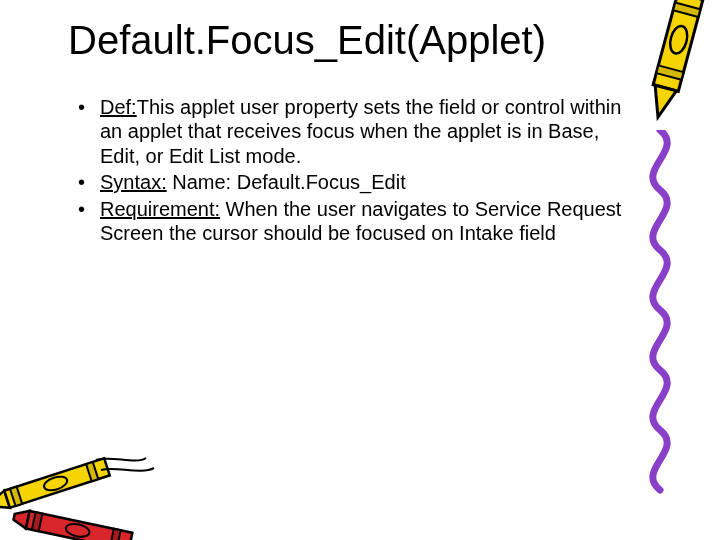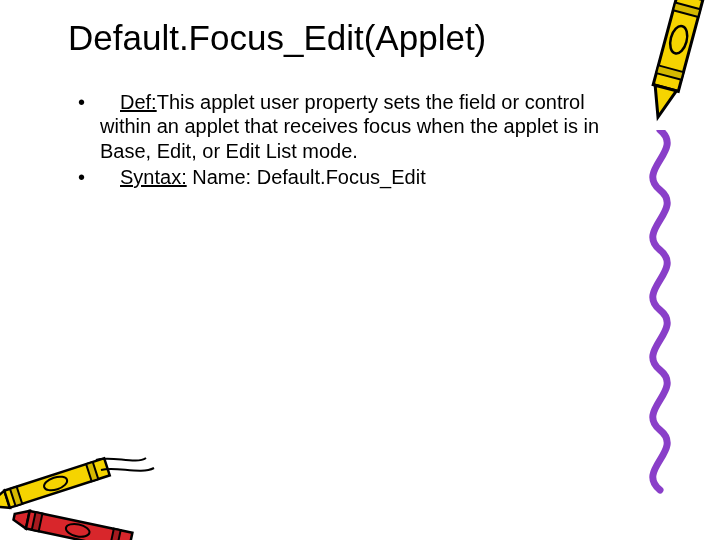--- a/index.html
+++ b/index.html
@@ -11,21 +11,21 @@
     position: relative;
     overflow: hidden;
   }
   .slide {
     width: 100%;
     height: 100%;
     padding: 18px 90px 20px 60px;
     position: relative;
   }
   .title {
-    font-size: 35px;
+    font-size: 40px;
     font-weight: normal;
     color: #000;
     margin-bottom: 32px;
     margin-left: 8px;
   }
   .bullets {
     list-style: none;
     padding-left: 18px;
   }
   .bullets li {
@@ -37,21 +37,21 @@
     margin-bottom: 2px;
   }
   .bullets li::before {
     content: "•";
     position: absolute;
     left: 0;
     top: 0;
     color: #000;
     font-size: 20px;
   }
-  .label { text-decoration: underline; margin-left: 20px; }
+  .label { text-decoration: underline; }
   .crayon-top {
     position: absolute;
     top: -6px;
     right: 12px;
     width: 70px;
     height: 135px;
   }
   .squiggle {
     position: absolute;
     top: 130px;
@@ -73,20 +73,23 @@
 <div class="slide">
 
   <h1 class="title">Default.Focus_Edit(Applet)</h1>
 
   <ul class="bullets">
     <li>
       <span class="label">Def:</span><span>This applet user property sets the field or control within an applet that receives focus when the applet is in Base, Edit, or Edit List mode.</span>
     </li>
     <li>
       <span class="label">Syntax:</span><span> Name: Default.Focus_Edit</span>
+    </li>
+    <li>
+      <span class="label">Requirement:</span><span> When the user navigates to Service Request Screen the cursor should be focused on Intake field</span>
     </li>
   </ul>
 
   <svg class="crayon-top" viewBox="0 0 70 135">
     <g transform="rotate(15 35 67)">
       <rect x="22" y="0" width="26" height="95" fill="#f5d400" stroke="#000" stroke-width="3"></rect>
       <rect x="22" y="10" width="26" height="8" fill="#d4b800" stroke="#000" stroke-width="2"></rect>
       <rect x="22" y="75" width="26" height="8" fill="#d4b800" stroke="#000" stroke-width="2"></rect>
       <ellipse cx="35" cy="45" rx="8" ry="14" fill="none" stroke="#000" stroke-width="2.5"></ellipse>
       <polygon points="24,95 46,95 35,125" fill="#f5d400" stroke="#000" stroke-width="3"></polygon>

